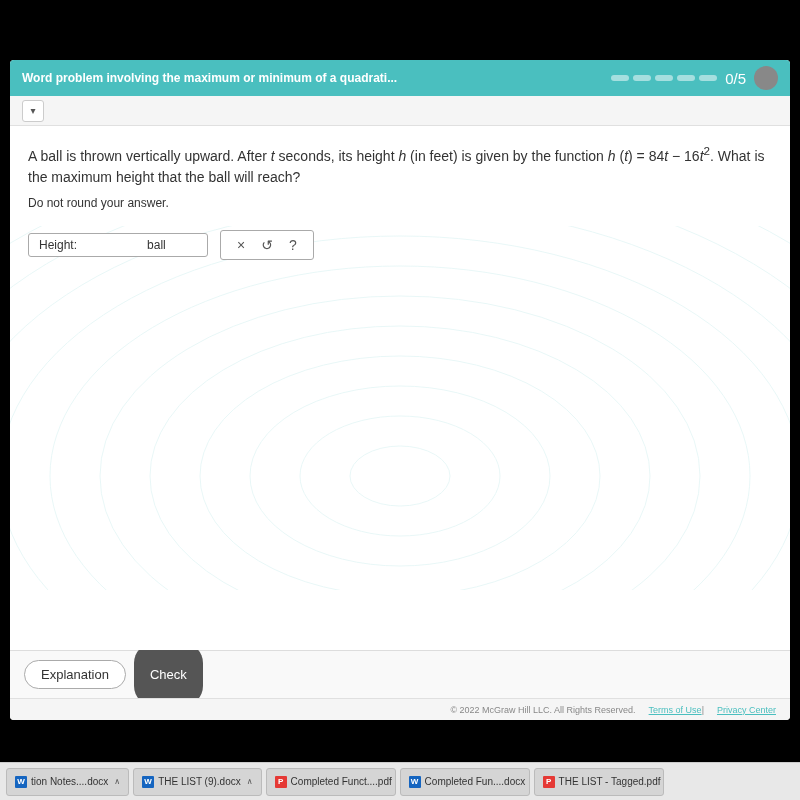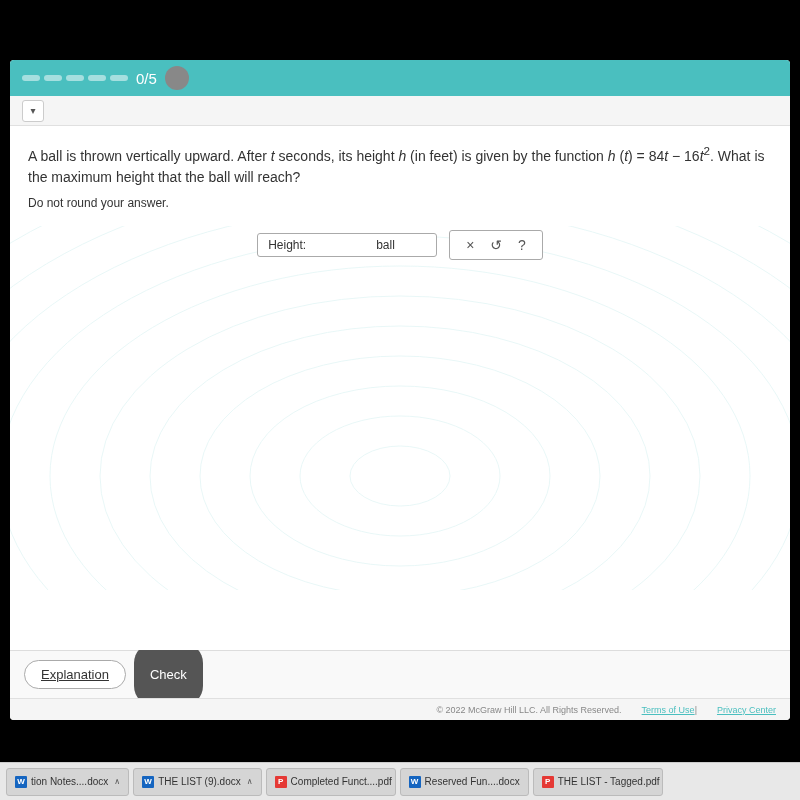--- a/index.html
+++ b/index.html
@@ -133,21 +133,20 @@
       z-index: 1;
     }
 
     
     .input-row {
       display: flex;
       align-items: center;
       gap: 12px;
       position: relative;
       z-index: 1;
-      justify-content: center;
     }
 
     .height-input-container {
       display: flex;
       align-items: center;
       border: 1px solid #aaa;
       border-radius: 3px;
       padding: 4px 10px;
       background: #fff;
       min-width: 180px;
@@ -209,21 +208,20 @@
 
     .explanation-btn {
       background: #fff;
       border: 1px solid #aaa;
       border-radius: 20px;
       padding: 6px 16px;
       font-size: 13px;
       color: #333;
       cursor: pointer;
       margin-right: 8px;
-      text-decoration: underline;
     }
 
     .check-btn {
       background: #555;
       border: none;
       border-radius: 20px;
       padding: 24px 16px;
       font-size: 13px;
       color: #fff;
       cursor: pointer;
@@ -243,21 +241,21 @@
     .copyright-text {
       font-size: 9px;
       color: #888;
     }
 
     .copyright-link {
       font-size: 9px;
       color: #4abfbf;
       text-decoration: underline;
       cursor: pointer;
-      margin-left: 20px;
+      margin-left: 13px;
       text-align: right;
     }
 
     
     .taskbar {
       position: absolute;
       bottom: 0;
       left: 0;
       right: 0;
       height: 38px;
@@ -321,20 +319,21 @@
       opacity: 0.12;
       pointer-events: none;
     }
   </style>
 </head>
 <body>
 
 <div class="screen">
 
   <div class="top-bar">
+    <span class="top-bar-title">Word problem involving the maximum or minimum of a quadrati...</span>
     <div class="top-bar-right">
       <div class="progress-dots">
         <div class="progress-dot"></div>
         <div class="progress-dot"></div>
         <div class="progress-dot"></div>
         <div class="progress-dot"></div>
         <div class="progress-dot"></div>
       </div>
       <span class="progress-counter">0/5</span>
       <div class="top-bar-avatar"></div>
@@ -424,21 +423,21 @@
     <span>THE LIST (9).docx</span>
     <span class="taskbar-chevron">∧</span>
   </div>
   <div class="taskbar-item">
     <div class="icon pdf">P</div>
     <span>Completed Funct....pdf</span>
 
   </div>
   <div class="taskbar-item">
     <div class="icon">W</div>
-    <span>Reserved Fun....docx</span>
+    <span>Completed Fun....docx</span>
 
   </div>
   <div class="taskbar-item">
     <div class="icon pdf">P</div>
     <span>THE LIST - Tagged.pdf</span>
 
   </div>
 </div>
 
 </body></html>

